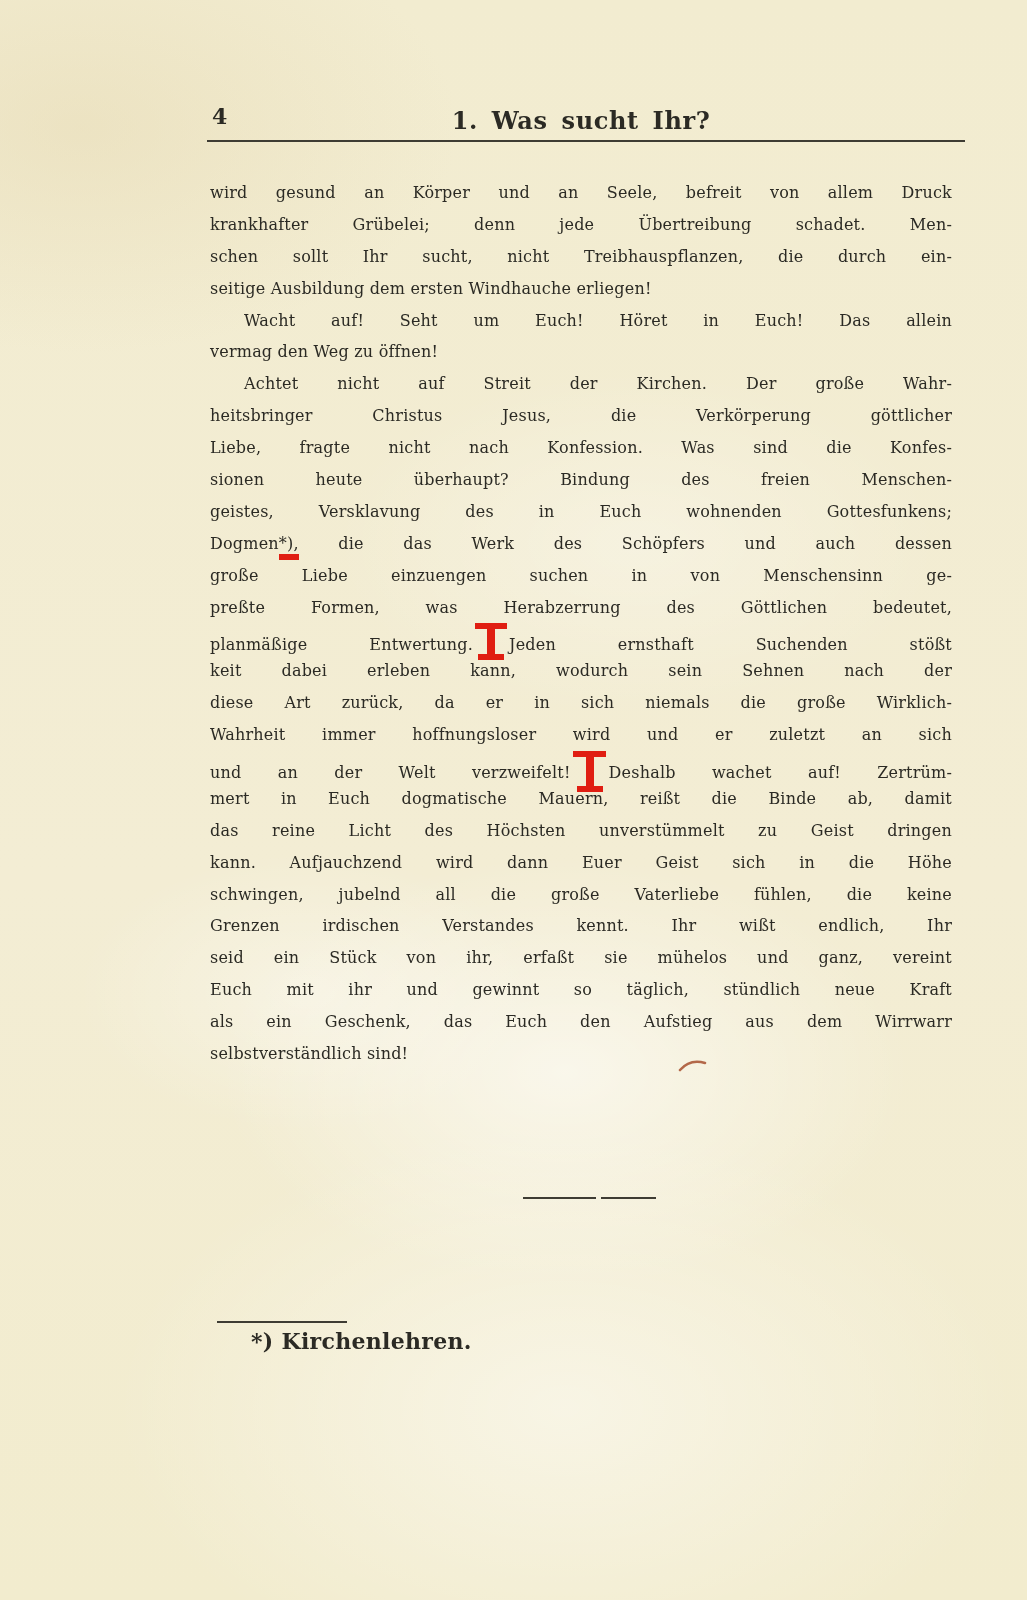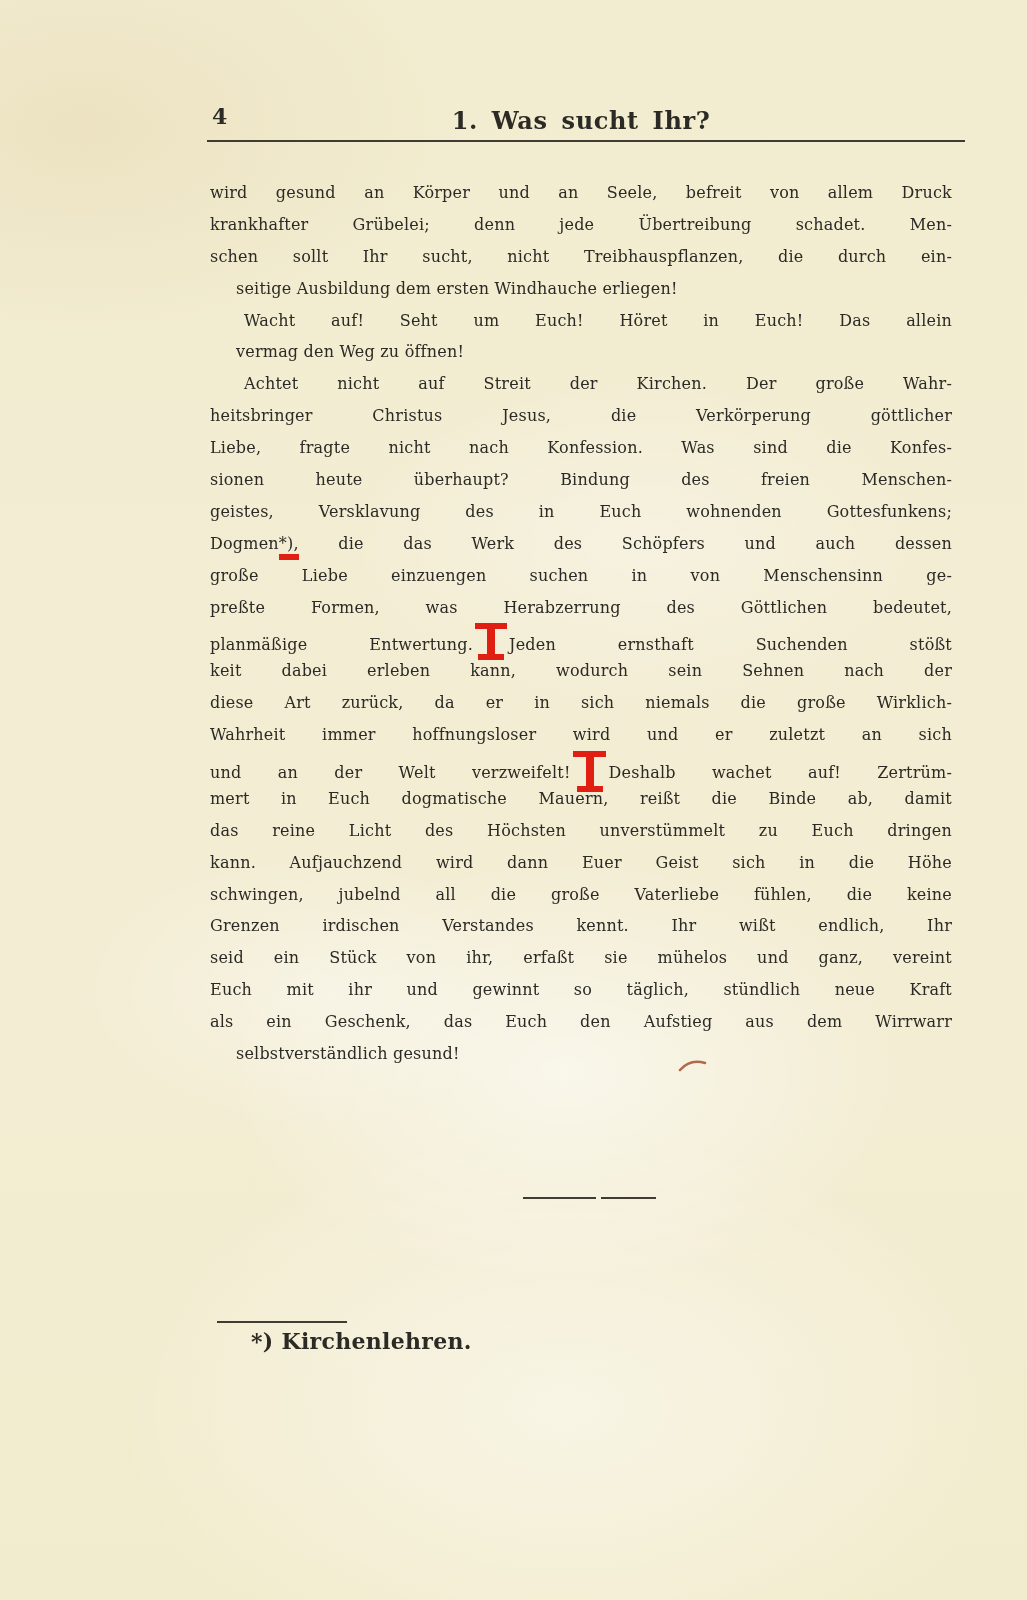--- a/index.html
+++ b/index.html
@@ -19,21 +19,21 @@
     font-family:"DejaVu Serif","Liberation Serif",serif;
     color:var(--ink,#2b2a24);
   }
   .pagenum{position:absolute;left:212px;top:103px;font-size:22px;font-weight:700;}
   .running-title{position:absolute;left:210px;top:106px;width:742px;text-align:center;
     font-size:24px;font-weight:700;letter-spacing:.6px;word-spacing:5px;}
   .header-rule{position:absolute;left:207px;top:140px;width:758px;height:2px;background:#3e3c33;}
   .body-text{position:absolute;left:210px;top:177px;width:742px;
     font-size:16px;line-height:31.9px;letter-spacing:.2px;}
   .line{height:31.9px;text-align:justify;text-align-last:justify;}
-  .line.last{text-align-last:left;margin-left:26px;}
+  .line.last{text-align-last:left;}
   .line.indent{padding-left:34px;}
   .u-red{border-bottom:6px solid var(--red,#e01e12);padding-bottom:1px;}
   .ibeam{display:inline-block;color:var(--red,#e01e12);line-height:0;margin:0 1px;}
   .ibeam.caret svg{vertical-align:-11px;}
   .ibeam.caret-tall svg{vertical-align:-15px;}
   .section-divider{position:absolute;left:523px;top:1197px;width:133px;height:2px;
     background:linear-gradient(90deg,#3e3c33 0 55%,rgba(0,0,0,0) 55% 59%,#3e3c33 59% 100%);}
   .footnote-rule{position:absolute;left:217px;top:1321px;width:130px;height:2px;background:#3e3c33;}
   .footnote-text{position:absolute;left:251px;top:1328px;font-size:22px;font-weight:700;letter-spacing:.3px;}
   .pen-flick{position:absolute;left:678px;top:1058px;opacity:.85;}
@@ -69,28 +69,28 @@
           </svg></span><span>Jeden ernsthaft Suchenden stößt</span></div>
       <div class="line"><span>keit dabei erleben kann, wodurch sein Sehnen nach der</span></div>
       <div class="line"><span>diese Art zurück, da er in sich niemals die große Wirklich-</span></div>
       <div class="line"><span>Wahrheit immer hoffnungsloser wird und er zuletzt an sich</span></div>
       <div class="line"><span>und an der Welt verzweifelt!</span><span class="ibeam caret-tall"><svg width="36" height="42" viewBox="0 0 36 42">
             <rect x="1" y="0" width="33" height="6" fill="currentColor"></rect>
             <rect x="14" y="0" width="8" height="41" fill="currentColor"></rect>
             <rect x="5" y="35" width="26" height="6" fill="currentColor"></rect>
           </svg></span><span>Deshalb wachet auf! Zertrüm-</span></div>
       <div class="line"><span>mert in Euch dogmatische Mauern, reißt die Binde ab, damit</span></div>
-      <div class="line"><span>das reine Licht des Höchsten unverstümmelt zu Euch dringen</span></div>
+      <div class="line"><span>das reine Licht des Höchsten unverstümmelt zu Geist dringen</span></div>
       <div class="line"><span>kann. Aufjauchzend wird dann Euer Geist sich in die Höhe</span></div>
       <div class="line"><span>schwingen, jubelnd all die große Vaterliebe fühlen, die keine</span></div>
       <div class="line"><span>Grenzen irdischen Verstandes kennt. Ihr wißt endlich, Ihr</span></div>
       <div class="line"><span>seid ein Stück von ihr, erfaßt sie mühelos und ganz, vereint</span></div>
       <div class="line"><span>Euch mit ihr und gewinnt so täglich, stündlich neue Kraft</span></div>
       <div class="line"><span>als ein Geschenk, das Euch den Aufstieg aus dem Wirrwarr</span></div>
-      <div class="line last"><span>selbstverständlich gesund!</span></div>
+      <div class="line last"><span>selbstverständlich sind!</span></div>
     </div>
 
   <div class="section-divider"></div>
 
   <div class="footnote-rule"></div>
   <div class="footnote-text">*) Kirchenlehren.</div>
 
   <span class="pen-flick">
     <svg width="30" height="16" viewBox="0 0 30 16">
       <path d="M2,12 C9,4 17,2 27,5" fill="none" stroke="#a8502f" stroke-width="2.6" stroke-linecap="round"></path>

